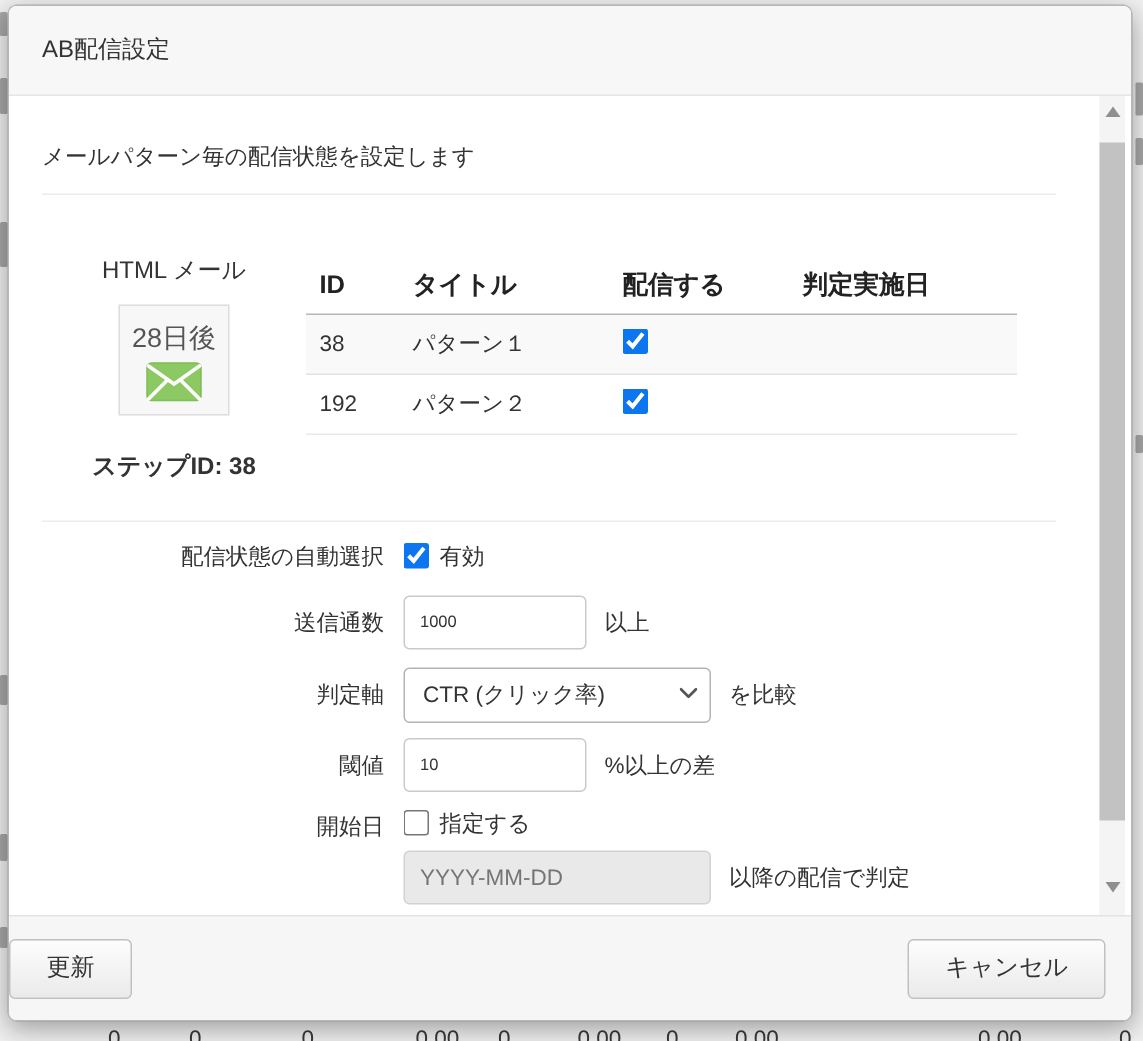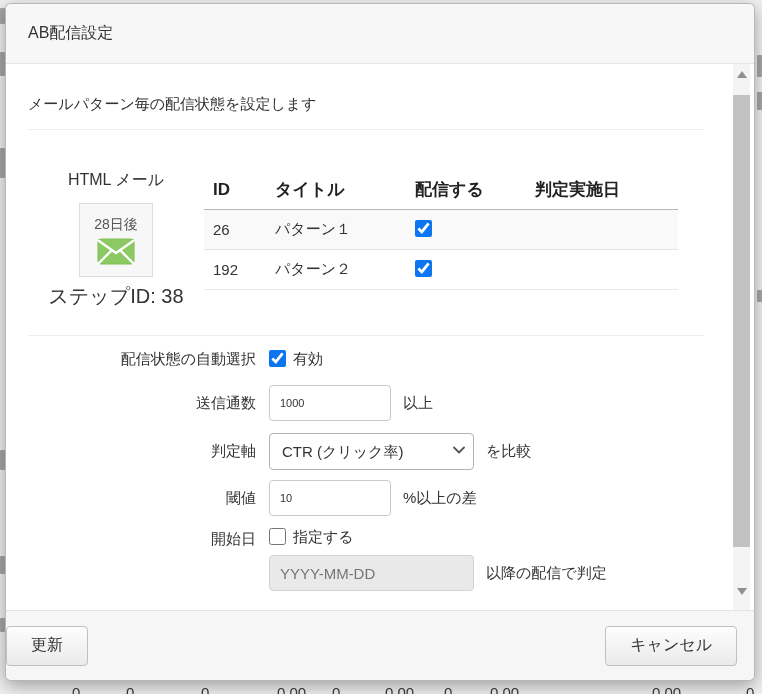--- a/index.html
+++ b/index.html
@@ -44,23 +44,23 @@
 
   
   .mail-section { display: flex; margin-top: 40px; }
   .mail-left { width: 176px; flex: 0 0 176px; text-align: center; }
   .mail-type { font-size: 16px; color: #333; margin-bottom: 12px; }
   .mail-thumb {
     width: 74px; height: 74px; margin: 0 auto; background: #f7f7f7;
     border: 1px solid #ddd; display: flex; flex-direction: column;
     align-items: center; justify-content: center; gap: 4px;
   }
-  .thumb-caption { font-size: 14px; color: #555; }
+  .thumb-caption { font-size: 18px; color: #555; }
   .envelope { display: block; }
-  .mail-step { font-size: 20px; color: #333; margin-top: 6px; }
+  .mail-step { font-size: 16px; color: #333; margin-top: 24px; font-weight: bold; }
 
   
   .ptable { flex: 1; max-width: 474px; font-size: 15px; }
   .prow { display: grid; grid-template-columns: 62px 140px 120px 152px; align-items: center; height: 40px; }
   .prow > div { padding-left: 9px; }
   .prow.head { font-weight: bold; font-size: 17px; color: #222; border-bottom: 1px solid #b7b7b7; }
   .prow.r1 { background: #f9f9f9; border-bottom: 1px solid #e3e3e3; }
   .prow.r2 { background: #fff; border-bottom: 1px solid #e9e9e9; }
   .prow input[type="checkbox"] { width: 17px; height: 17px; accent-color: #0b76ef; }
 
@@ -172,21 +172,21 @@
         </div>
 
         <div class="ptable">
           <div class="prow head">
             <div>ID</div>
             <div>タイトル</div>
             <div>配信する</div>
             <div>判定実施日</div>
           </div>
           <div class="prow r1">
-            <div>26</div>
+            <div>38</div>
             <div>パターン１</div>
             <div><input type="checkbox" checked="" style=""></div>
             <div></div>
           </div>
           <div class="prow r2">
             <div>192</div>
             <div>パターン２</div>
             <div><input type="checkbox" checked="" style=""></div>
             <div></div>
           </div>

